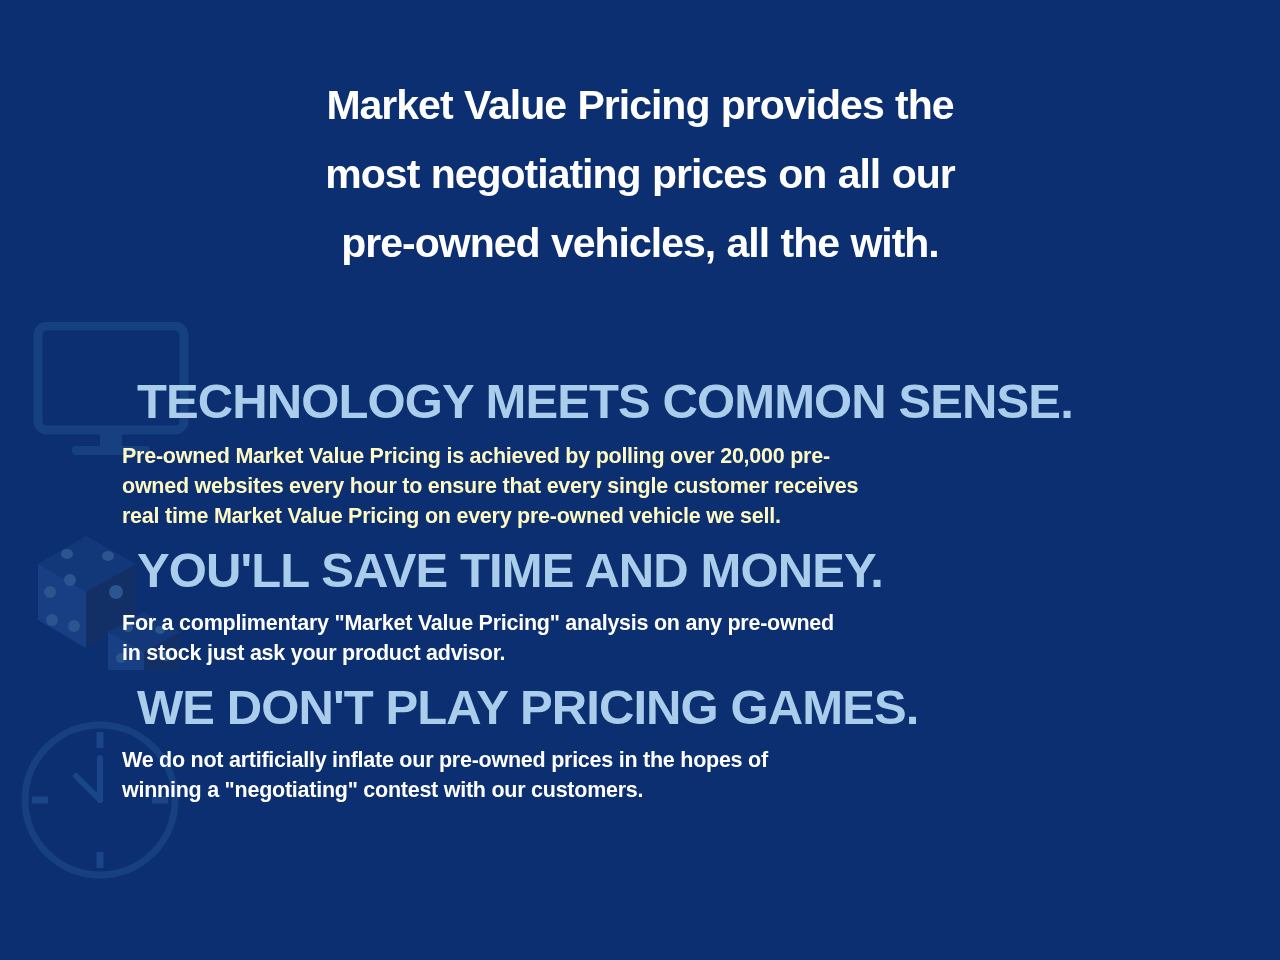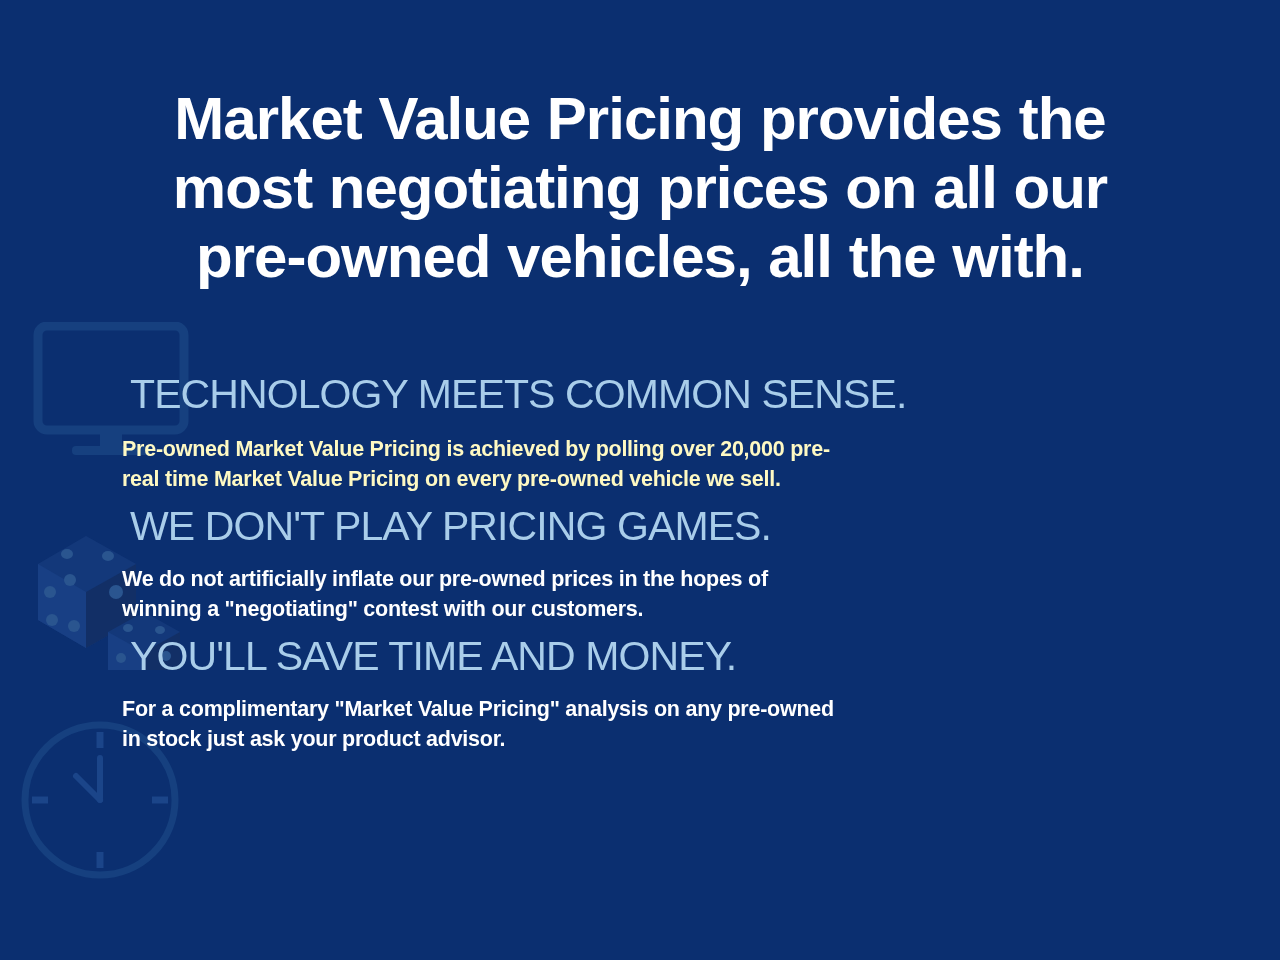--- a/index.html
+++ b/index.html
@@ -43,45 +43,45 @@
 
   .headline {
     position: absolute;
     left: 0;
     top: 44px;
     width: 1280px;
     text-align: center;
     color: #ffffff;
     font-family: "Liberation Sans", sans-serif;
     font-weight: bold;
-    font-size: 60px;
+    font-size: 41px;
     line-height: 69px;
     letter-spacing: -1.0px;
     word-spacing: 1px;
   }
   .headline .hl-line { display: block; white-space: nowrap; }
 
   .sections {
     position: absolute;
     left: 122px;
     top: 362px;
     width: 1000px;
   }
   .section { position: relative; }
   .section + .section { margin-top: 0; }
 
   .sec-heading {
     color: #a9cdea;
     font-family: "Liberation Sans", sans-serif;
-    font-weight: normal;
-    font-size: 41px;
+    font-weight: bold;
+    font-size: 49px;
     line-height: 48px;
     letter-spacing: -0.9px;
     white-space: nowrap;
-    margin: 8px;
+    margin: 15px;
   }
   .sec-body {
     color: #ffffff;
     font-family: "Liberation Sans", sans-serif;
     font-weight: bold;
     font-size: 21.5px;
     line-height: 30px;
     letter-spacing: -0.25px;
     margin: 0;
     white-space: nowrap;
@@ -167,35 +167,36 @@
       <span class="hl-line">most negotiating prices on all our</span>
       <span class="hl-line">pre-owned vehicles, all the with.</span>
     </h1>
 
     <div class="sections">
 
       <div class="section sec-1">
         <h2 class="sec-heading" style="color: rgb(169, 205, 234);">TECHNOLOGY MEETS COMMON SENSE.</h2>
         <p class="sec-body" style="color: #fef9c3;">
           <span class="bl">Pre-owned Market Value Pricing is achieved by polling over 20,000 pre-</span>
+          <span class="bl">owned websites every hour to ensure that every single customer receives</span>
           <span class="bl">real time Market Value Pricing on every pre-owned vehicle we sell.</span>
+        </p>
+      </div>
+
+      <div class="section sec-3">
+        <h2 class="sec-heading" style="color: rgb(169, 205, 234);">YOU'LL SAVE TIME AND MONEY.</h2>
+        <p class="sec-body" style="color: rgb(255, 255, 255);">
+          <span class="bl">For a complimentary "Market Value Pricing" analysis on any pre-owned</span>
+          <span class="bl">in stock just ask your product advisor.</span>
         </p>
       </div>
 
       <div class="section sec-2">
         <h2 class="sec-heading" style="color: rgb(169, 205, 234);">WE DON'T PLAY PRICING GAMES.</h2>
         <p class="sec-body" style="color: rgb(255, 255, 255);">
           <span class="bl">We do not artificially inflate our pre-owned prices in the hopes of</span>
           <span class="bl">winning a  "negotiating"  contest with our customers.</span>
         </p>
       </div>
 
-      <div class="section sec-3">
-        <h2 class="sec-heading" style="color: rgb(169, 205, 234);">YOU'LL SAVE TIME AND MONEY.</h2>
-        <p class="sec-body" style="color: rgb(255, 255, 255);">
-          <span class="bl">For a complimentary "Market Value Pricing" analysis on any pre-owned</span>
-          <span class="bl">in stock just ask your product advisor.</span>
-        </p>
-      </div>
-
     </div>
   </div>
 </div>
 
 </body></html>

